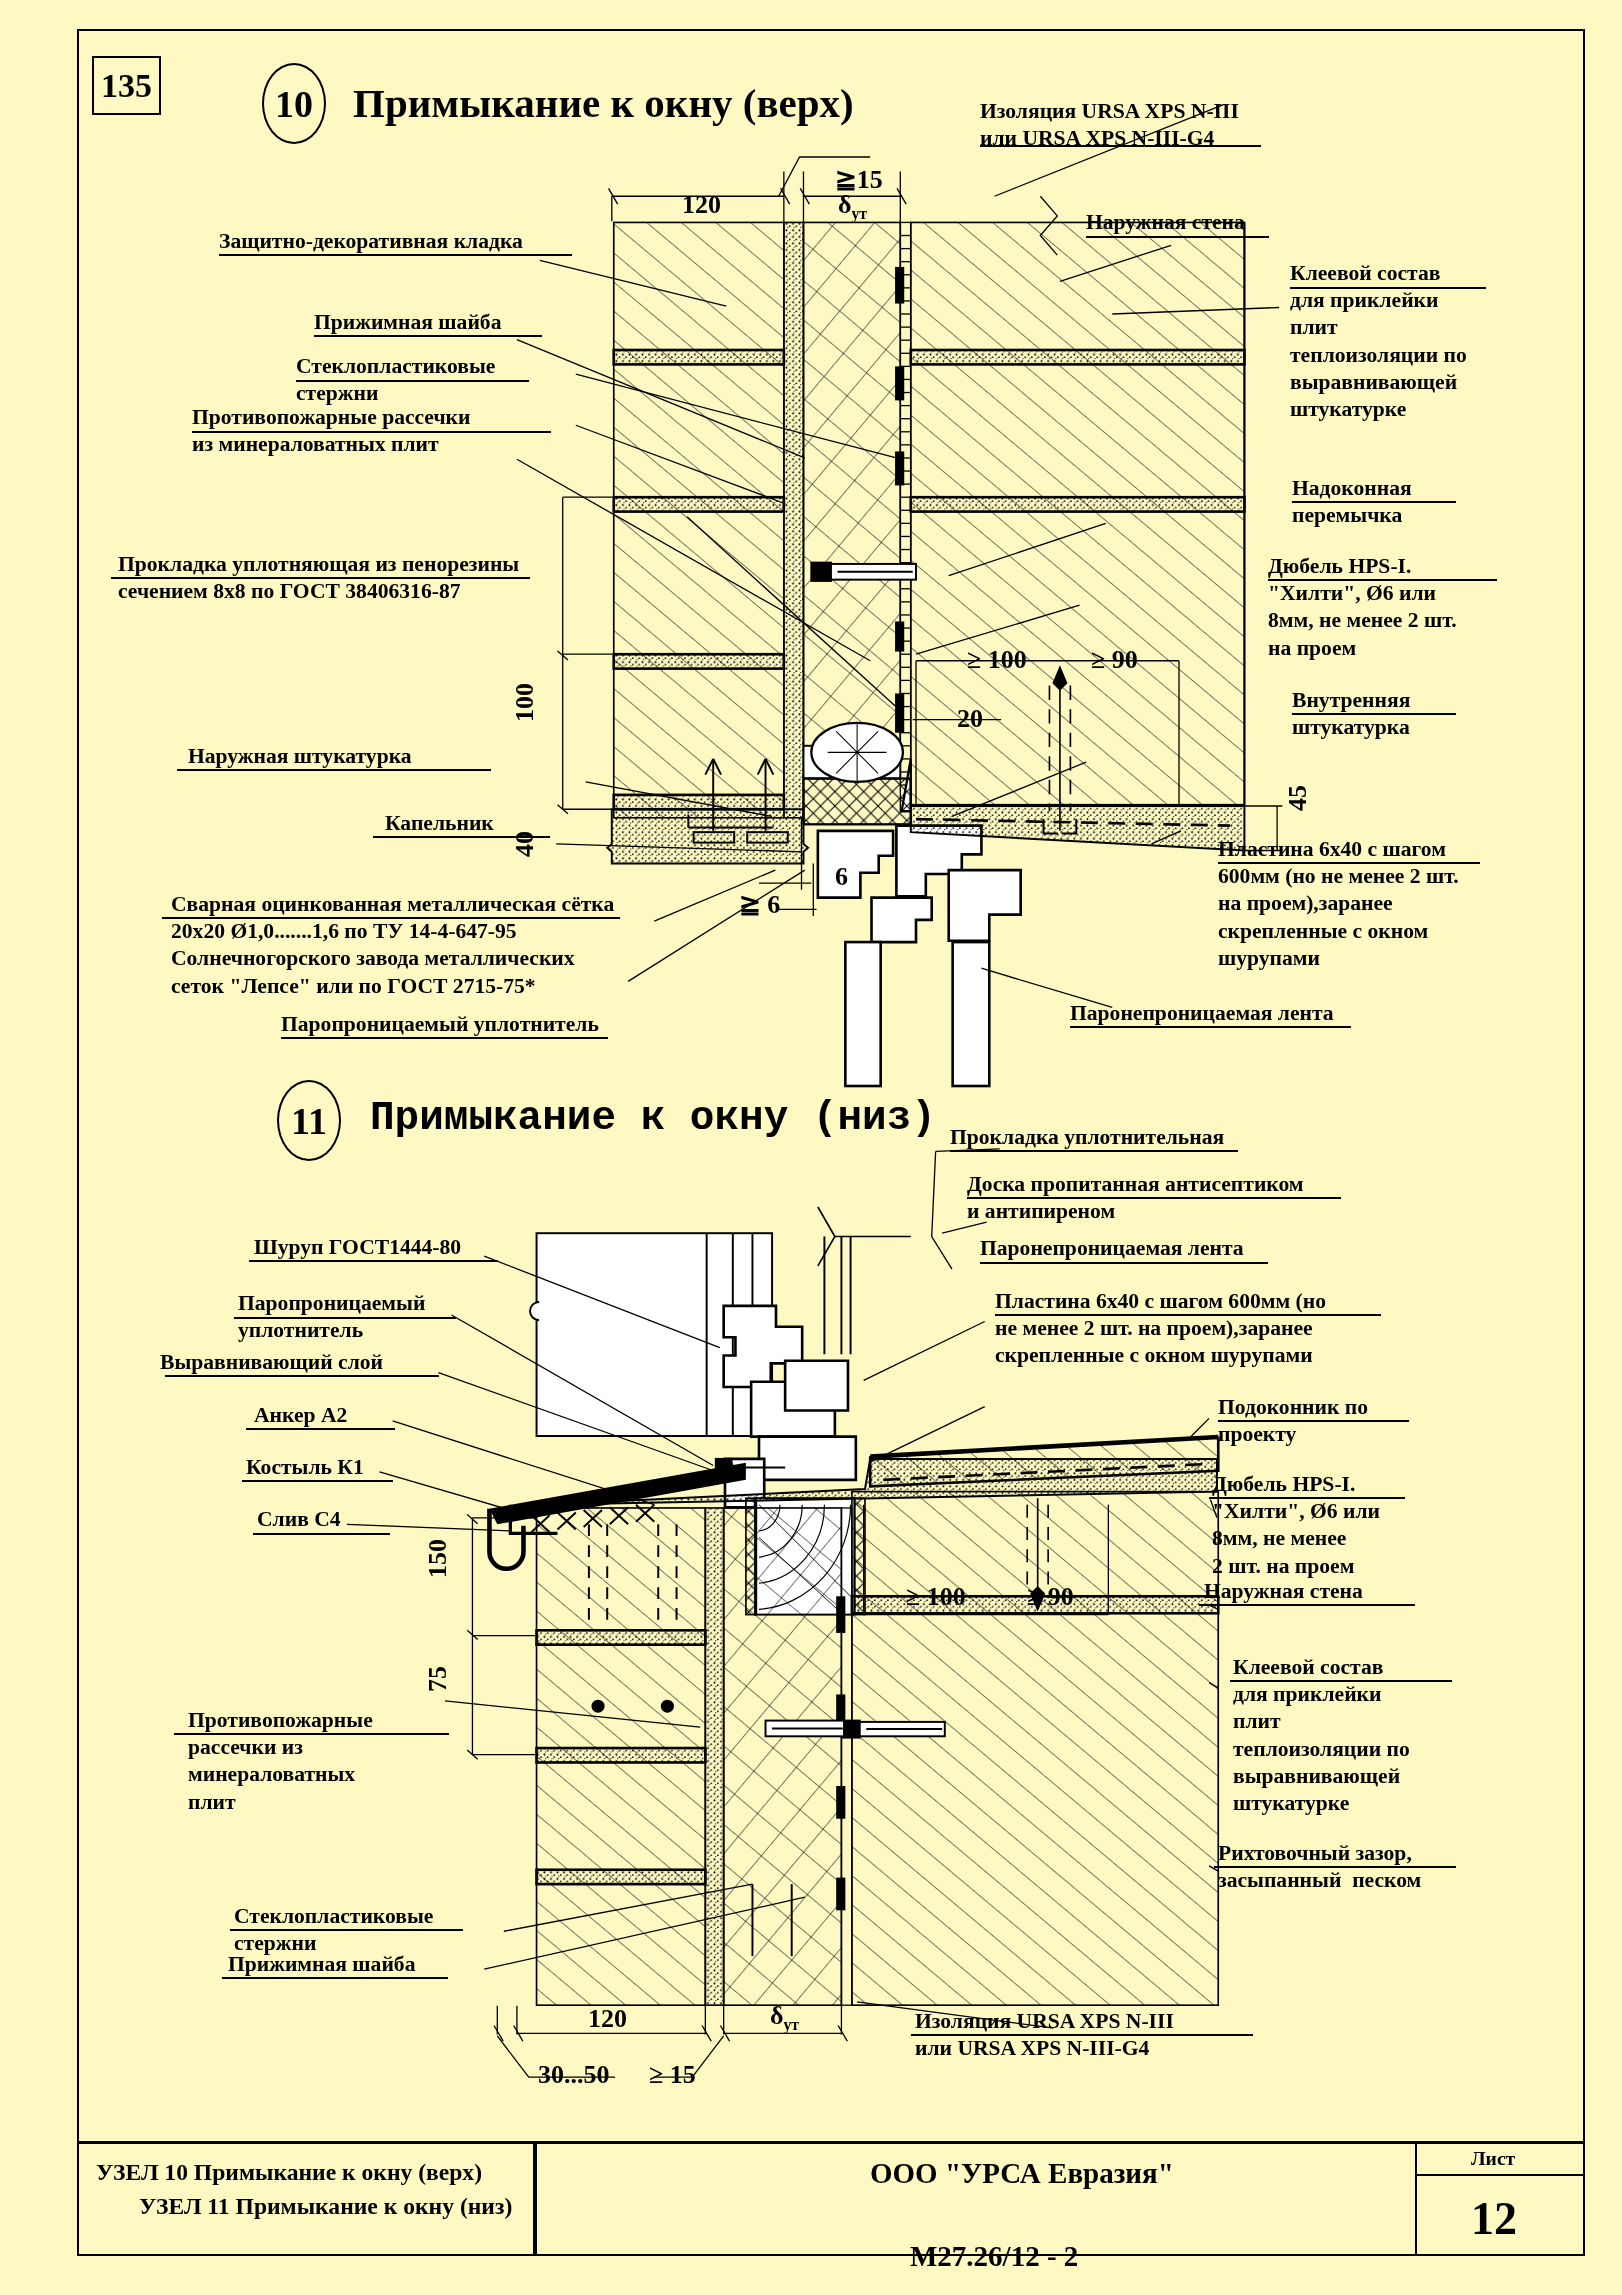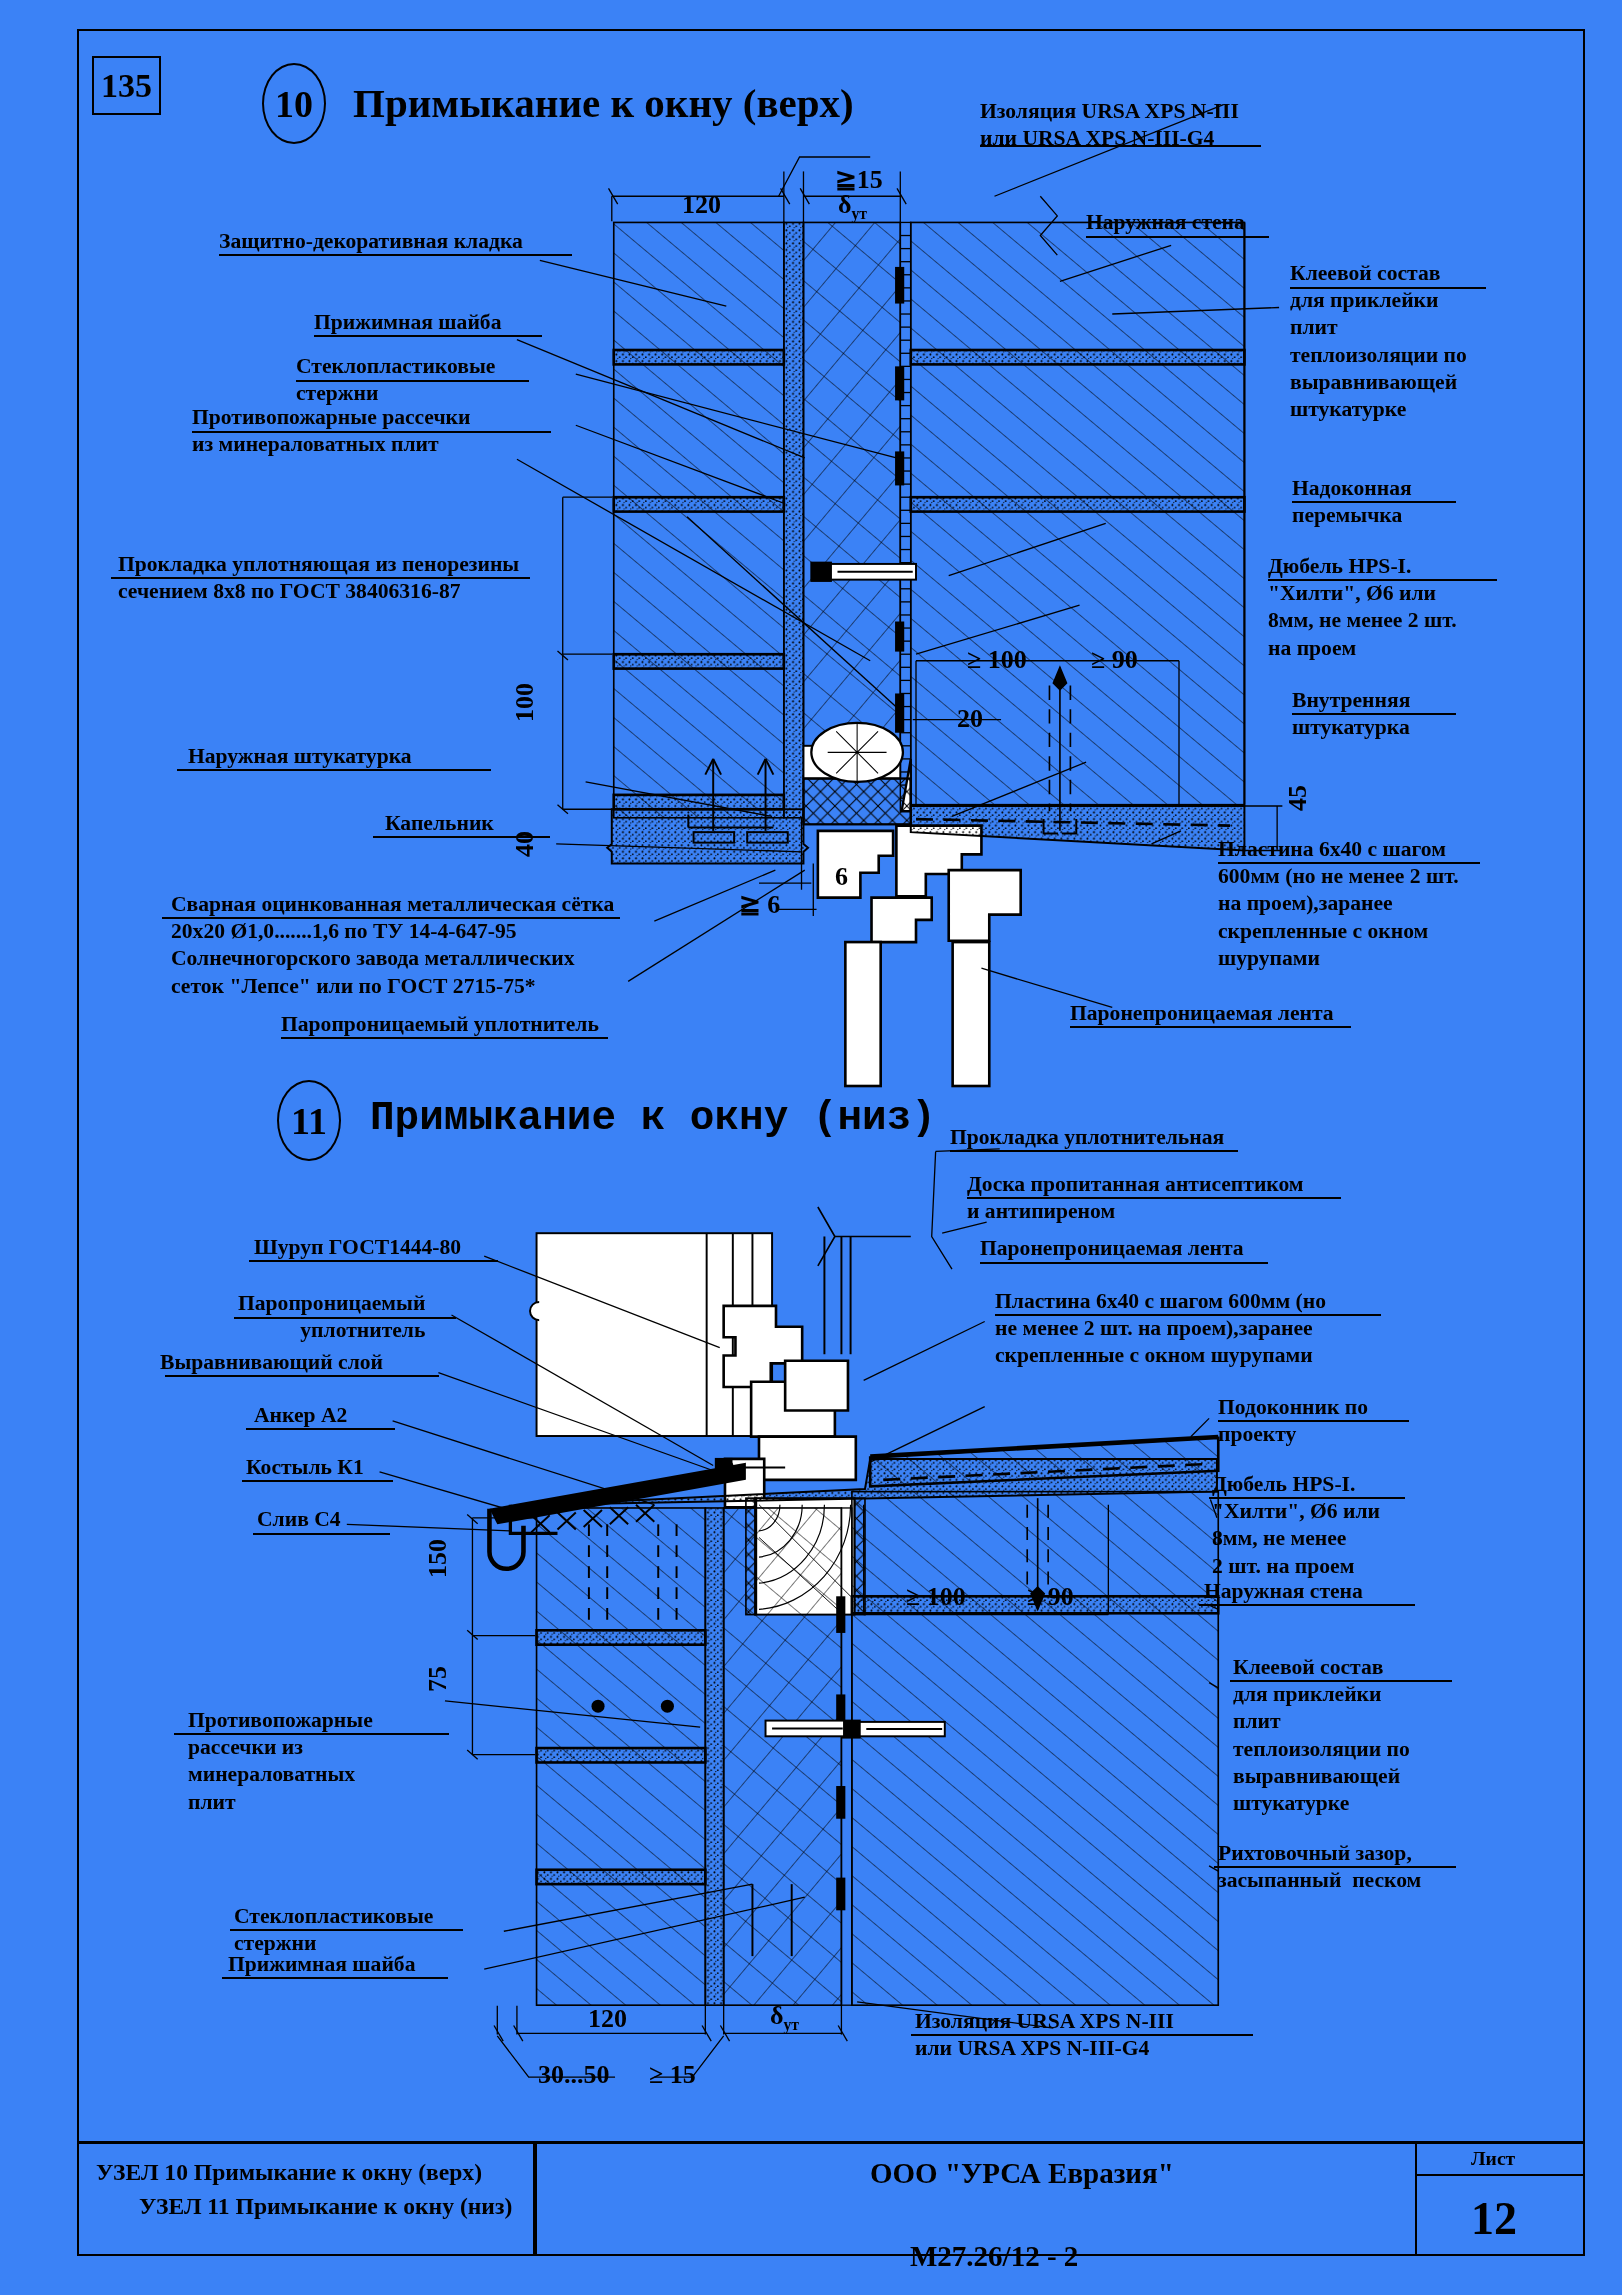--- a/index.html
+++ b/index.html
@@ -1,17 +1,17 @@
 <!DOCTYPE html>
 <html style="font-size:10.5px"><head>
 <meta charset="utf-8">
 <style>
   html,body{margin:0;padding:0;background:#ffffff;}
   body{font-family:"Liberation Serif", serif;color:#000;}
-  #sheet{position:relative;width:1622px;height:2295px;background:#3b82f6;overflow:hidden;}
+  #sheet{position:relative;width:1622px;height:2295px;background:#fef9c3;overflow:hidden;}
   .frame{position:absolute;left:77px;top:29px;width:1508px;height:2227px;border:2.6px solid #000;box-sizing:border-box;}
   .lbl{position:absolute;font-family:"Liberation Serif", serif;font-weight:bold;line-height:1.26;white-space:pre;}
   .t30{font-size:19.6px;}
   .t33{font-size:21.6px;}
   .t36{font-size:23.6px;}
   .t44{font-size:29px;}
   .t70{font-size:46px;}
   .dimnum{position:absolute;font-size:26px;font-weight:bold;font-family:"Liberation Serif",serif;}
   .vert{writing-mode:vertical-rl;transform:rotate(180deg);}
   .circ{position:absolute;border:2.6px solid #000;border-radius:50%;
@@ -527,21 +527,21 @@
   <div class="line" style="left:980px;top:1262px;width:288px;height:2px;"></div>
 
   <div class="lbl t33" style="left:995px;top:1288px;">Пластина 6х40 с шагом 600мм (но
 не менее 2 шт. на проем),заранее
 скрепленные с окном шурупами</div>
   <div class="line" style="left:995px;top:1314px;width:386px;height:2px;"></div>
 
   <div class="lbl t33" style="left:254px;top:1234px;">Шуруп ГОСТ1444-80</div>
   <div class="line" style="left:249px;top:1260px;width:249px;height:2px;"></div>
 
-  <div class="lbl t33" style="left:238px;top:1290px;text-align:right;">Паропроницаемый
+  <div class="lbl t33" style="left:238px;top:1290px;">Паропроницаемый
 уплотнитель</div>
   <div class="line" style="left:234px;top:1317px;width:222px;height:2px;"></div>
 
   <div class="lbl t33" style="left:160px;top:1349px;">Выравнивающий слой</div>
   <div class="line" style="left:165px;top:1375px;width:274px;height:2px;"></div>
 
   <div class="lbl t33" style="left:254px;top:1402px;">Анкер А2</div>
   <div class="line" style="left:246px;top:1428px;width:149px;height:2px;"></div>
 
   <div class="lbl t33" style="left:246px;top:1454px;">Костыль К1</div>

